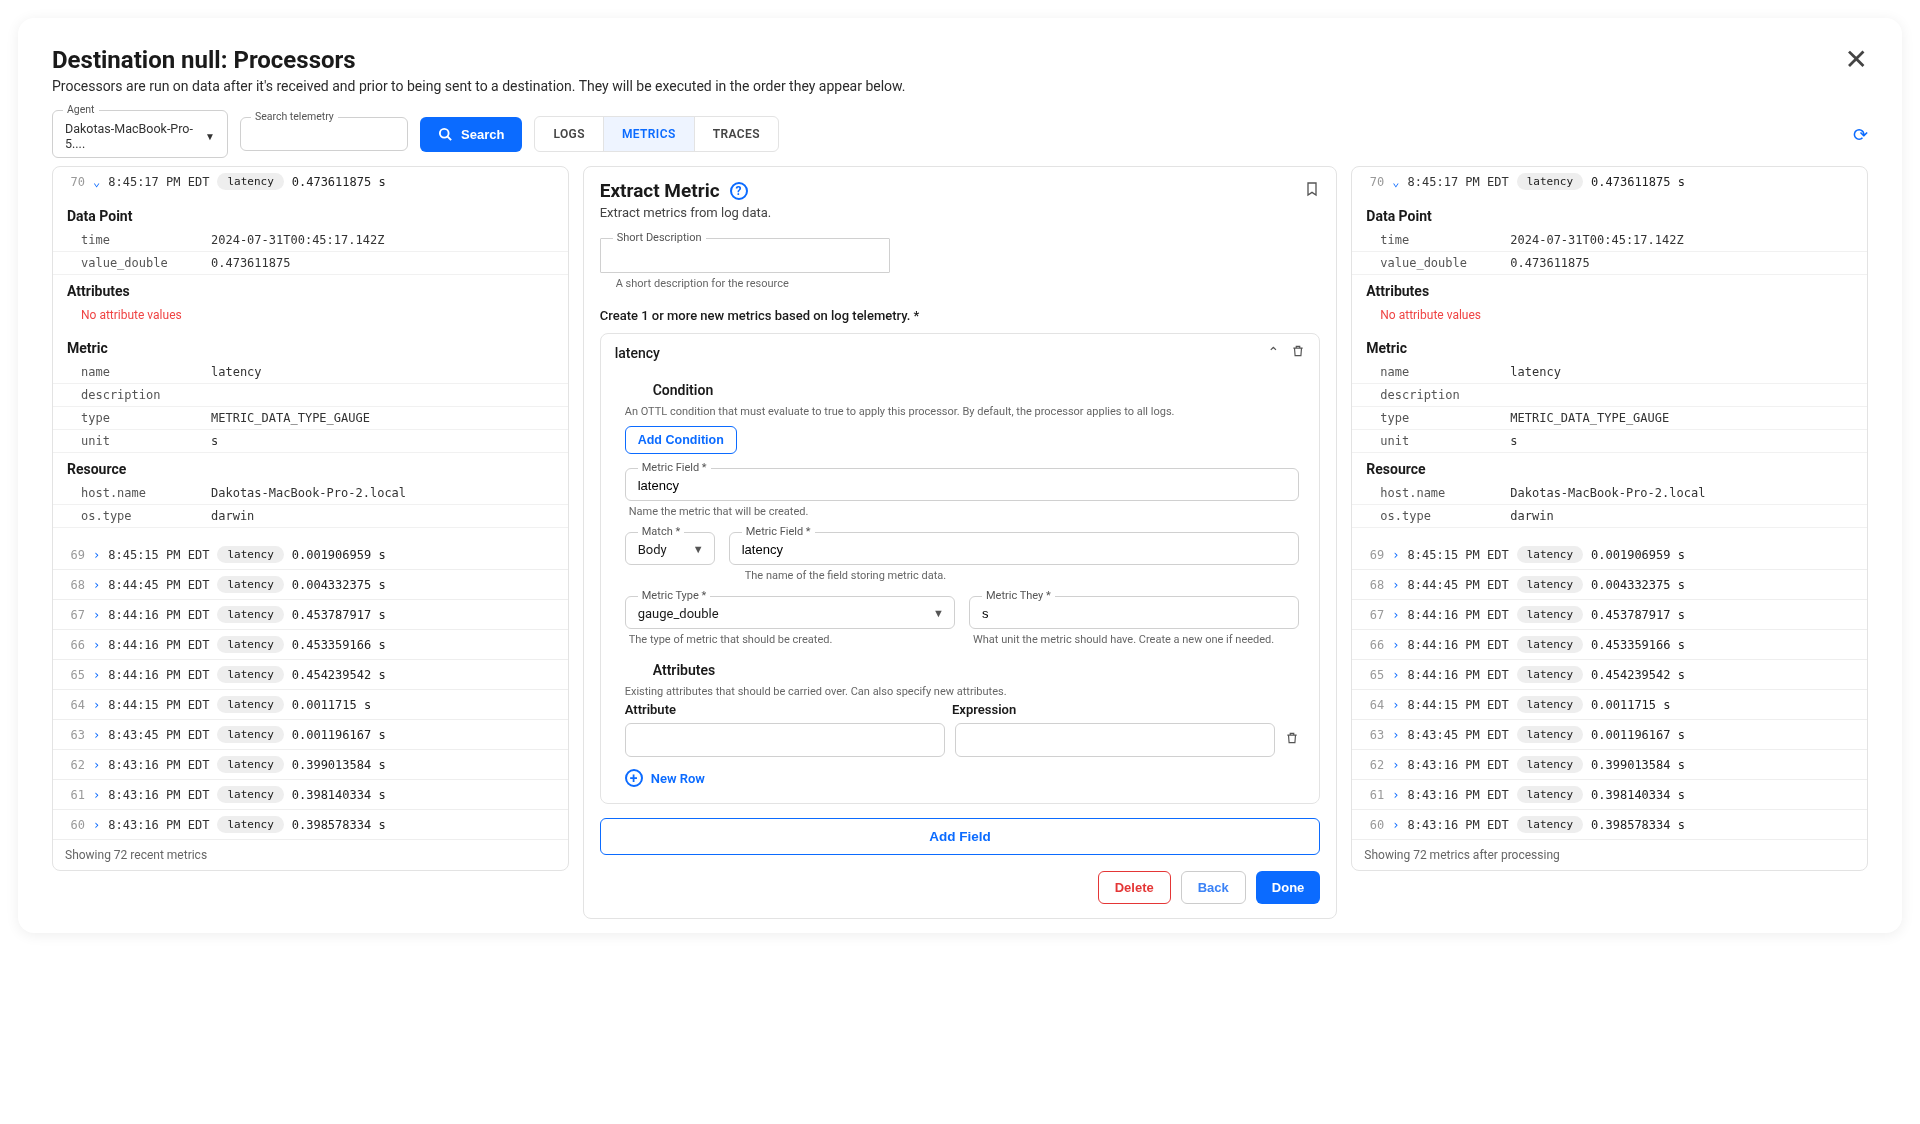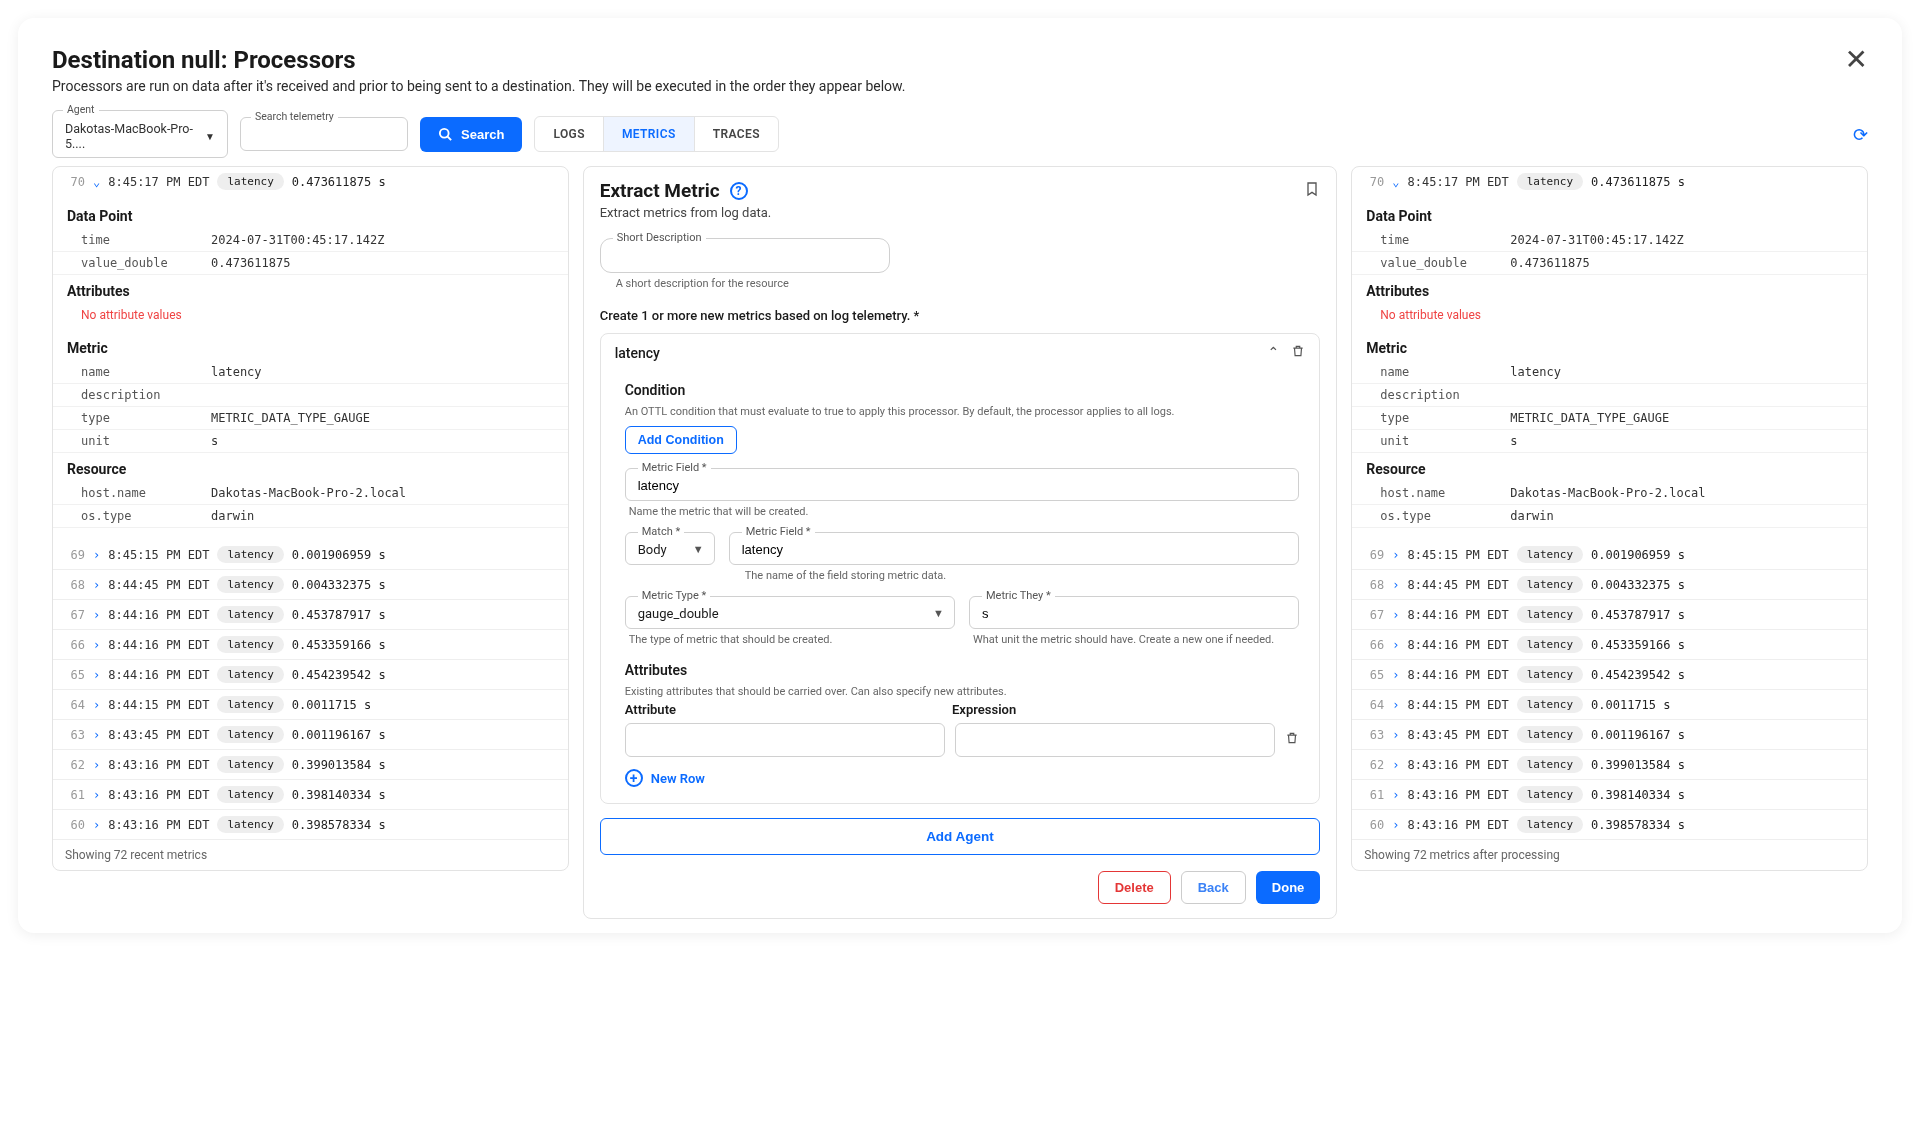--- a/index.html
+++ b/index.html
@@ -48,30 +48,30 @@
     .kv-row .k{ width:130px; color:#555; }
     .kv-row .v{ color:#333; }
     .muted{ color:#ef4444; font-size:12px; padding: 4px 14px 10px 28px; }
     .panel-footer{ padding:8px 12px; font-size:12px; color:#666; border-top:1px solid #eee; }
     .exp-row{ display:flex; align-items:center; gap:8px; padding: 6px 10px; font-family: ui-monospace, SFMono-Regular, Menlo, monospace; font-size:12px; }
     .bookmark{ font-size:16px; color:#666; cursor:pointer; }
     .headrow{ display:flex; align-items:center; gap:10px; }
     .section-title{ font-size:19px; font-weight:700; }
     .help-icon{ width:18px; height:18px; border:2px solid #0b6bff; color:#0b6bff; border-radius:50%; display:flex; align-items:center; justify-content:center; font-size:12px; font-weight:700; cursor:pointer; }
     .section-sub{ font-size:13px; color:#444; margin-top:3px; }
-    .minifield { position:relative; border:1px solid #d0d0d0; border-radius:11px; padding: 12px 12px 6px 12px; margin-top:18px; }
+    .minifield { position:relative; border:1px solid #d0d0d0; border-radius:1px; padding: 12px 12px 6px 12px; margin-top:18px; }
     .minifield-label{ position:absolute; top:-8px; left:12px; background:#fff; font-size:11px; color:#555; padding:0 4px; }
     .hint{ font-size:11px; color:#666; margin: 4px 0 0 16px; }
     .text-input{ border:none; outline:none; width:100%; font-size:13px; background:transparent; }
     .label-line{ font-size:13px; font-weight:500; margin-top:14px; }
     .metric-card{ border:1px solid #e3e3e3; border-radius:8px; margin-top:10px; }
     .mc-head{ display:flex; align-items:center; padding:10px 14px; font-size:14px; font-weight:500; }
     .mc-head .actions{ margin-left:auto; display:flex; gap:12px; color:#555; font-size:14px; }
     .mc-body{ padding: 4px 20px 16px 24px; }
-    .cond-title{ font-size:14px; font-weight:600; margin-top:6px; }
+    .cond-title{ font-size:14px; font-weight:600; margin-top:6px;margin-left:28px; }
     .cond-hint{ font-size:11px; color:#666; margin-top:7px; }
     .outline-btn{ border:1px solid #0b6bff; color:#0b6bff; background:#fff; border-radius:6px; padding:6px 12px; font-size:12.5px; font-weight:600; cursor:pointer; margin-top:8px; }
     .row{ display:flex; gap:14px; margin-top:14px; }
     .row > .col{ flex:1; position:relative; }
     .bordered{ border:1px solid #d0d0d0; border-radius:6px; padding:9px 12px 7px 12px; position:relative; }
     .float-label{ position:absolute; top:-8px; left:12px; background:#fff; font-size:11px; color:#555; padding:0 4px; }
     .select-caret{ position:absolute; right:10px; top:50%; transform:translateY(-50%); font-size:11px; color:#555; pointer-events:none; }
     .subhint{ font-size:11px; color:#666; margin-top:4px; margin-left:4px; }
     .attr-head{ display:flex; margin-top:4px; }
     .attr-head .h1{ flex:1; font-size:13px; font-weight:600; }
@@ -344,21 +344,21 @@
                 </svg>
             </span>
           </div>
           <div class="newrow">
             <span class="circle-plus">+</span>
             <span>New Row</span>
           </div>
         </div>
       </div>
 
-      <button class="add-metric-btn">Add Agent</button>
+      <button class="add-metric-btn">Add Field</button>
 
       <div class="footer-btns">
         <button class="btn btn-danger">Delete</button>
         <button class="btn btn-secondary">Back</button>
         <button class="btn btn-primary">Done</button>
       </div>
     </div>
 
     <div class="panel right">
       <div class="exp-row">

